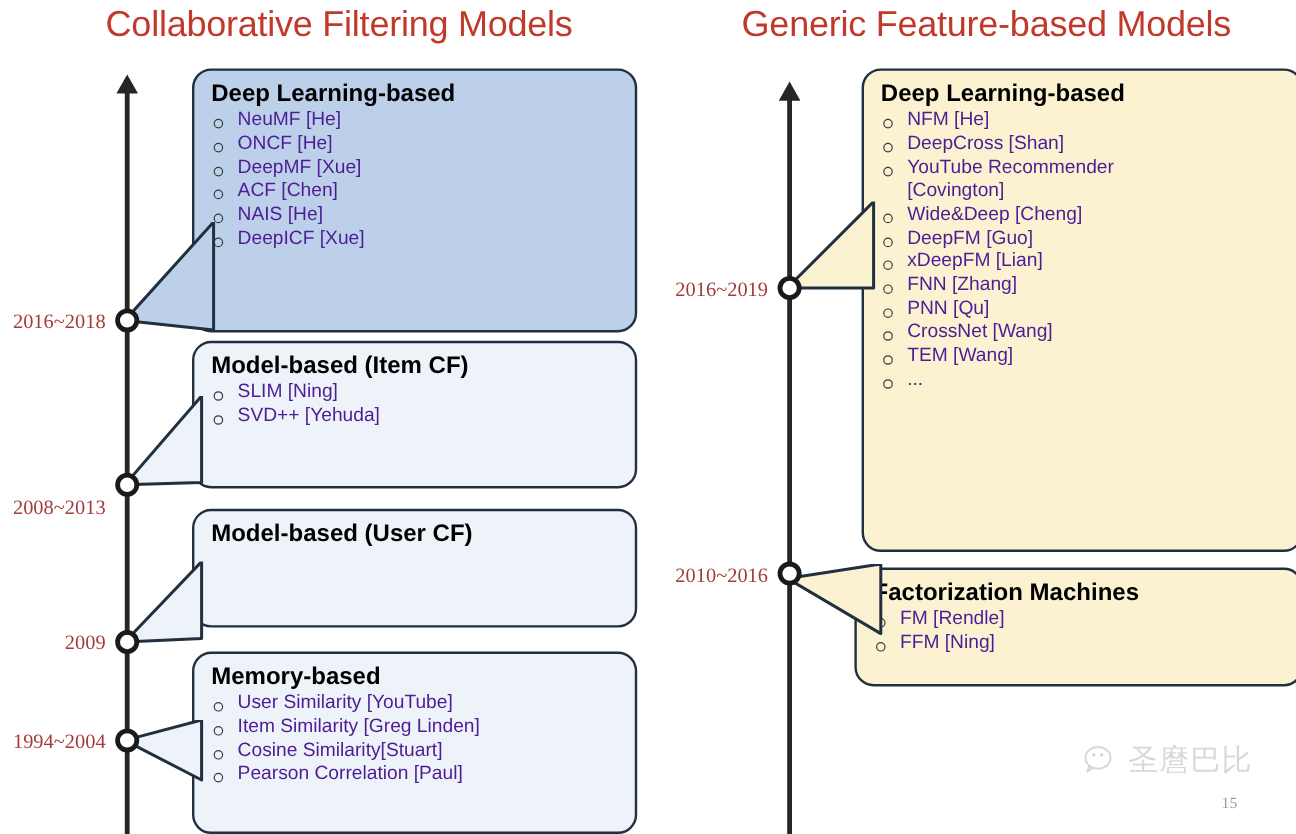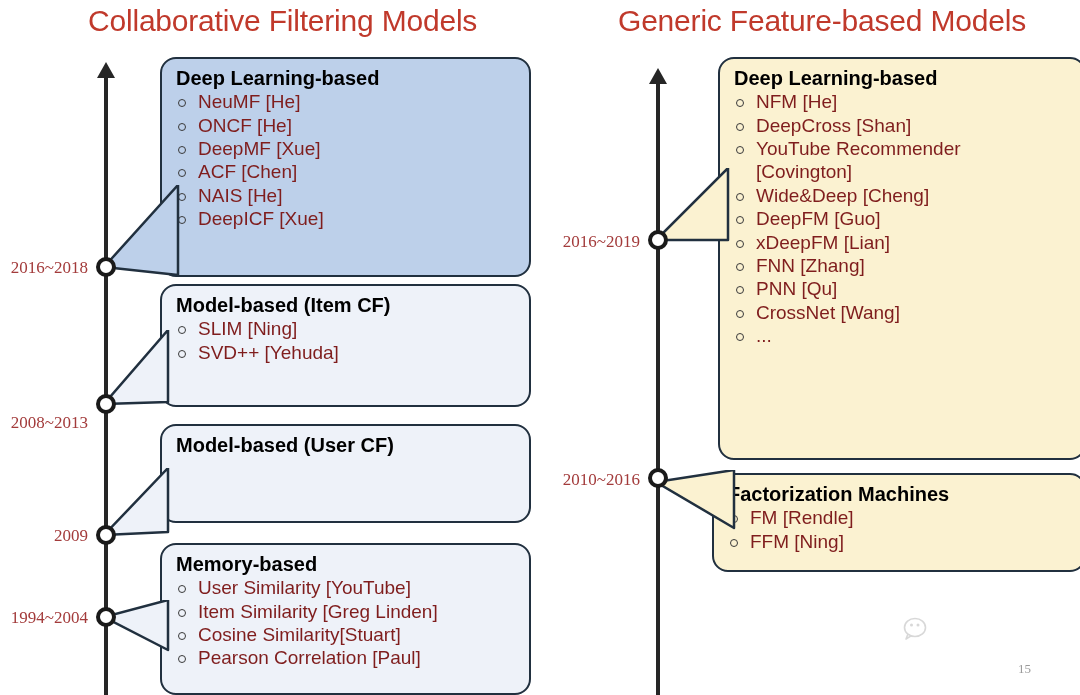--- a/index.html
+++ b/index.html
@@ -66,22 +66,22 @@
     font-size: 20px;
     font-weight: bold;
     color: #000;
     line-height: 1.12;
     margin-bottom: 1px;
     white-space: nowrap;
   }
   .c-list { list-style: none; }
   .c-list li {
     position: relative;
-    font-size: 19px;
-    color: #7f1d1d;
+    font-size: 16px;
+    color: #4c1d95;
     line-height: 1.23;
     padding-left: 22px;
     white-space: nowrap;
   }
   .c-list li.cont { padding-left: 22px; }
   .c-list li .bullet {
     position: absolute;
     left: 2px; top: 9px;
     width: 8px; height: 8px;
     border: 1.6px solid #3a3a3a;
@@ -206,35 +206,37 @@
       <li><span class="bullet"></span><span>NFM [He]</span></li>
       <li><span class="bullet"></span><span>DeepCross [Shan]</span></li>
       <li><span class="bullet"></span><span>YouTube Recommender</span></li>
       <li class="cont"><span>[Covington]</span></li>
       <li><span class="bullet"></span><span>Wide&amp;Deep [Cheng]</span></li>
       <li><span class="bullet"></span><span>DeepFM [Guo]</span></li>
       <li><span class="bullet"></span><span>xDeepFM [Lian]</span></li>
       <li><span class="bullet"></span><span>FNN [Zhang]</span></li>
       <li><span class="bullet"></span><span>PNN [Qu]</span></li>
       <li><span class="bullet"></span><span>CrossNet [Wang]</span></li>
+      <li><span class="bullet"></span><span>TEM [Wang]</span></li>
       <li><span class="bullet"></span><span>...</span></li>
     </ul>
   </div>
 
   <div class="callout cream" style="left:712px; top:473px; width:374px; height:99px;">
     <div class="c-title">Factorization Machines</div>
     <ul class="c-list">
       <li><span class="bullet"></span><span>FM [Rendle]</span></li>
       <li><span class="bullet"></span><span>FFM [Ning]</span></li>
     </ul>
   </div>
 
   <div id="watermark">
     <svg width="30" height="26" viewBox="0 0 30 26">
       <ellipse cx="12" cy="10.5" rx="10.5" ry="9" fill="none" stroke="#8a8a8a" stroke-width="1.6"></ellipse>
       <path d="M5 17 L3 22 L8.5 18.6" fill="none" stroke="#8a8a8a" stroke-width="1.6" stroke-linejoin="round"></path>
       <circle cx="8.5" cy="8" r="1.5" fill="#8a8a8a"></circle>
       <circle cx="15" cy="8" r="1.5" fill="#8a8a8a"></circle>
     </svg>
+    <span class="wm-text">圣麿巴比</span>
   </div>
   <div id="pagenum">15</div>
 
 </div>
 
 </body></html>

